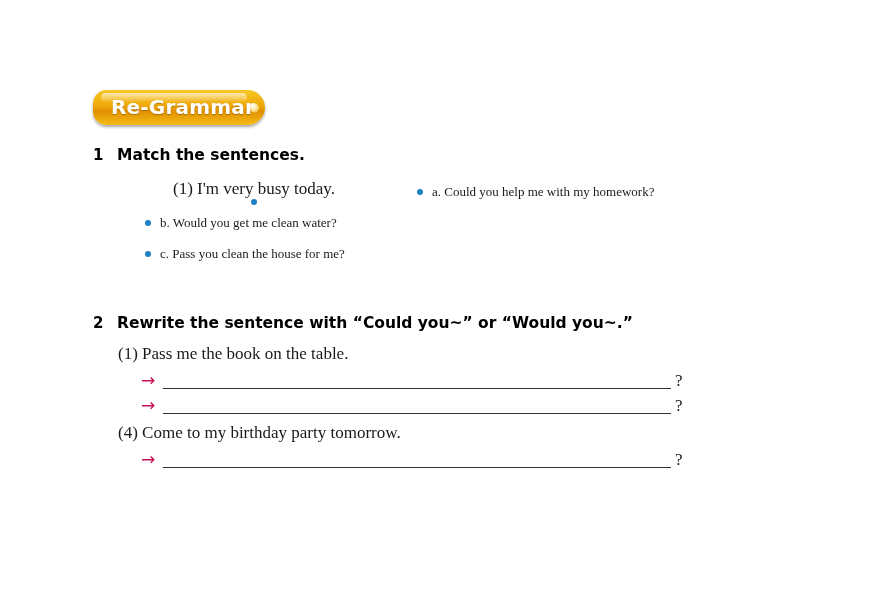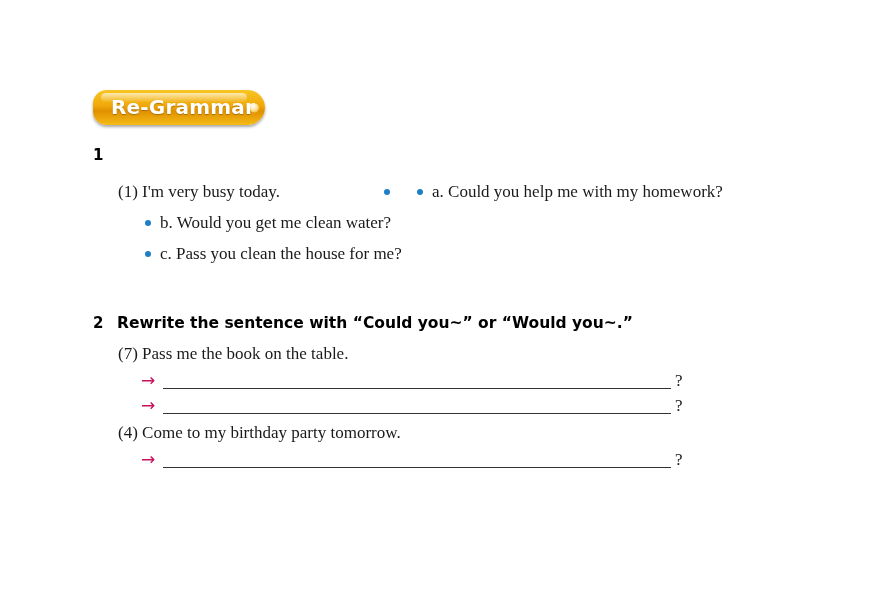--- a/index.html
+++ b/index.html
@@ -93,40 +93,41 @@
   }
   .match-row {
     display: flex;
     align-items: center;
     height: 31px;
   }
   .left-cell {
     width: 272px;
     display: flex;
     align-items: center;
-    justify-content: space-between;
+    justify-content: flex-end;
+    flex-direction: column;
   }
   .left-text {
     font-size: 17px;
   }
   .dot {
     width: 6px;
     height: 6px;
     border-radius: 50%;
     background: #1f7fc4;
     flex: none;
   }
   .right-cell {
     display: flex;
     align-items: center;
     gap: 9px;
     margin-left: 27px;
   }
   .right-text {
-    font-size: 17px;
+    font-size: 13px;
   }
 
   
   .rewrite {
     margin-top: 12px;
     margin-left: 25px;
   }
   .prompt {
     font-size: 17px;
     margin-top: 9px;
@@ -161,20 +162,21 @@
 <div class="badge-wrap">
   <div class="badge">
     <span class="badge-gloss"></span>
     <span>Re-Grammar</span>
   </div>
 </div>
 
 <div class="section" id="section-1">
   <div class="sec-head">
     <span class="sec-num">1</span>
+    <span class="sec-title">Match the sentences.</span>
   </div>
 
   <div class="match">
 
     <div class="match-row">
       <div class="left-cell">
         <span class="left-text">(1) I'm very busy today.</span>
         <span class="dot"></span>
       </div>
       <div class="right-cell">
@@ -201,21 +203,21 @@
 </div>
 
 <div class="section" id="section-2">
   <div class="sec-head">
     <span class="sec-num">2</span>
     <span class="sec-title">Rewrite the sentence with “Could you~” or “Would you~.”</span>
   </div>
 
   <div class="rewrite">
 
-    <div class="prompt">(7) Pass me the book on the table.</div>
+    <div class="prompt">(1) Pass me the book on the table.</div>
     <div class="answer-line">
       <span class="arrow">→</span>
       <span class="rule"></span>
       <span class="qmark">?</span>
     </div>
 
     <div class="answer-line">
       <span class="arrow">→</span>
       <span class="rule"></span>
       <span class="qmark">?</span>

